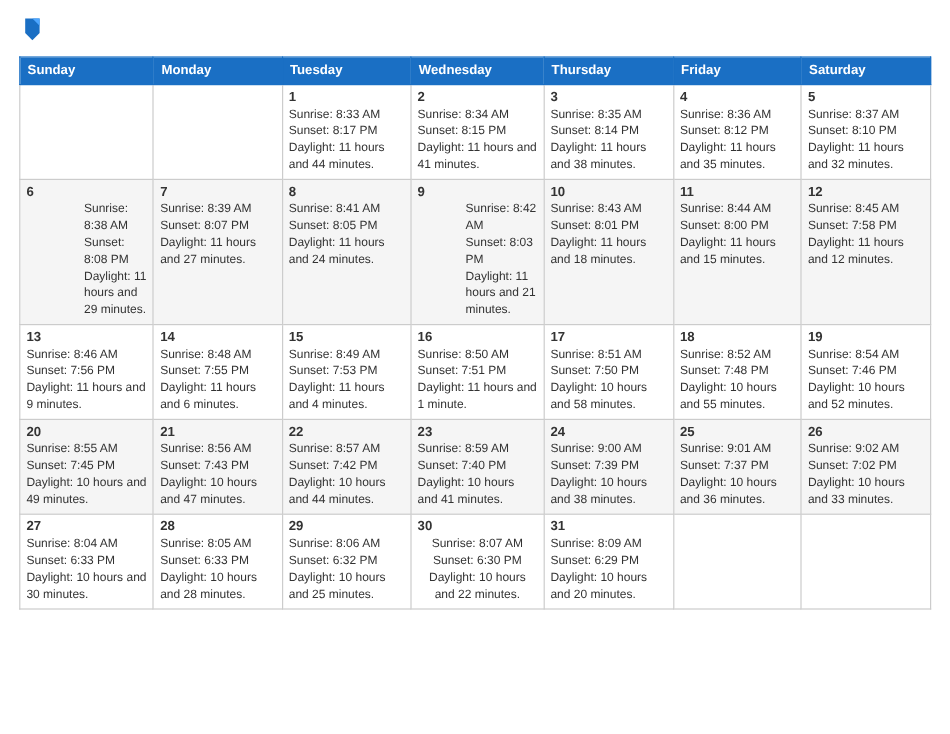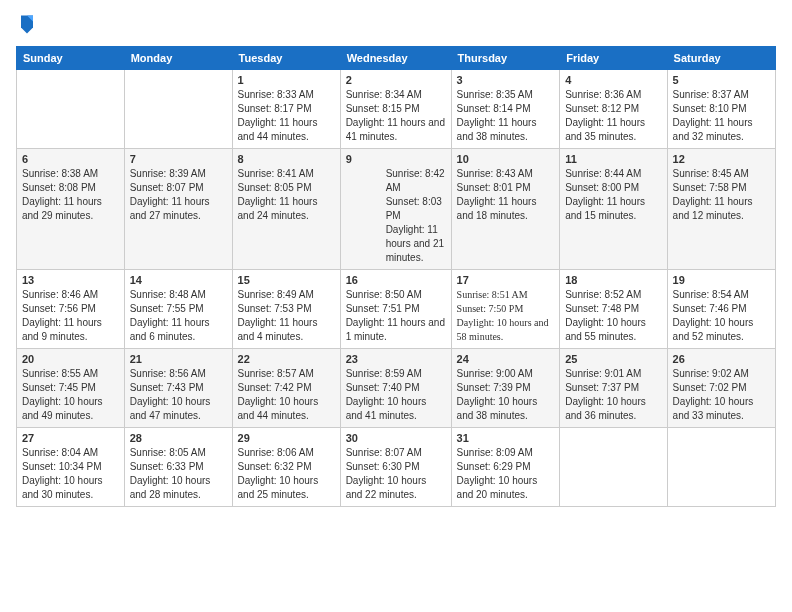--- a/index.html
+++ b/index.html
@@ -159,21 +159,21 @@
           <td>
             <div class="day-num">5</div>
             <div class="day-info" style="white-space: pre-line;">Sunrise: 8:37 AM
 Sunset: 8:10 PM
 Daylight: 11 hours and 32 minutes.</div>
           </td>
         </tr>
         <tr>
           <td>
             <div class="day-num">6</div>
-            <div class="day-info" style="white-space: pre-line;">Sunrise: 8:38 AM
+            <div class="day-info" style="white-space: pre-line; margin-left: 48px;">Sunrise: 8:38 AM
 Sunset: 8:08 PM
 Daylight: 11 hours and 29 minutes.</div>
           </td>
           <td>
             <div class="day-num">7</div>
             <div class="day-info" style="white-space: pre-line;">Sunrise: 8:39 AM
 Sunset: 8:07 PM
 Daylight: 11 hours and 27 minutes.</div>
           </td>
           <td>
@@ -227,21 +227,21 @@
 Daylight: 11 hours and 4 minutes.</div>
           </td>
           <td>
             <div class="day-num">16</div>
             <div class="day-info" style="white-space: pre-line;">Sunrise: 8:50 AM
 Sunset: 7:51 PM
 Daylight: 11 hours and 1 minute.</div>
           </td>
           <td>
             <div class="day-num">17</div>
-            <div class="day-info" style="white-space: pre-line; font-family: Liberation Serif, serif;">Sunrise: 8:51 AM
+            <div class="day-info" style="white-space: pre-line;">Sunrise: 8:51 AM
 Sunset: 7:50 PM
 Daylight: 10 hours and 58 minutes.</div>
           </td>
           <td>
             <div class="day-num">18</div>
             <div class="day-info" style="white-space: pre-line;">Sunrise: 8:52 AM
 Sunset: 7:48 PM
 Daylight: 10 hours and 55 minutes.</div>
           </td>
           <td>
@@ -292,38 +292,38 @@
             <div class="day-num">26</div>
             <div class="day-info" style="white-space: pre-line;">Sunrise: 9:02 AM
 Sunset: 7:02 PM
 Daylight: 10 hours and 33 minutes.</div>
           </td>
         </tr>
         <tr>
           <td>
             <div class="day-num">27</div>
             <div class="day-info" style="white-space: pre-line;">Sunrise: 8:04 AM
-Sunset: 10:34 PM
+Sunset: 6:33 PM
 Daylight: 10 hours and 30 minutes.</div>
           </td>
           <td>
             <div class="day-num">28</div>
             <div class="day-info" style="white-space: pre-line;">Sunrise: 8:05 AM
 Sunset: 6:33 PM
 Daylight: 10 hours and 28 minutes.</div>
           </td>
           <td>
             <div class="day-num">29</div>
             <div class="day-info" style="white-space: pre-line;">Sunrise: 8:06 AM
 Sunset: 6:32 PM
 Daylight: 10 hours and 25 minutes.</div>
           </td>
           <td>
             <div class="day-num">30</div>
-            <div class="day-info" style="white-space: pre-line;">Sunrise: 8:07 AM
+            <div class="day-info" style="white-space: pre-line; text-align: center;">Sunrise: 8:07 AM
 Sunset: 6:30 PM
 Daylight: 10 hours and 22 minutes.</div>
           </td>
           <td>
             <div class="day-num">31</div>
             <div class="day-info" style="white-space: pre-line;">Sunrise: 8:09 AM
 Sunset: 6:29 PM
 Daylight: 10 hours and 20 minutes.</div>
           </td>
           <td class="empty-cell"></td>

